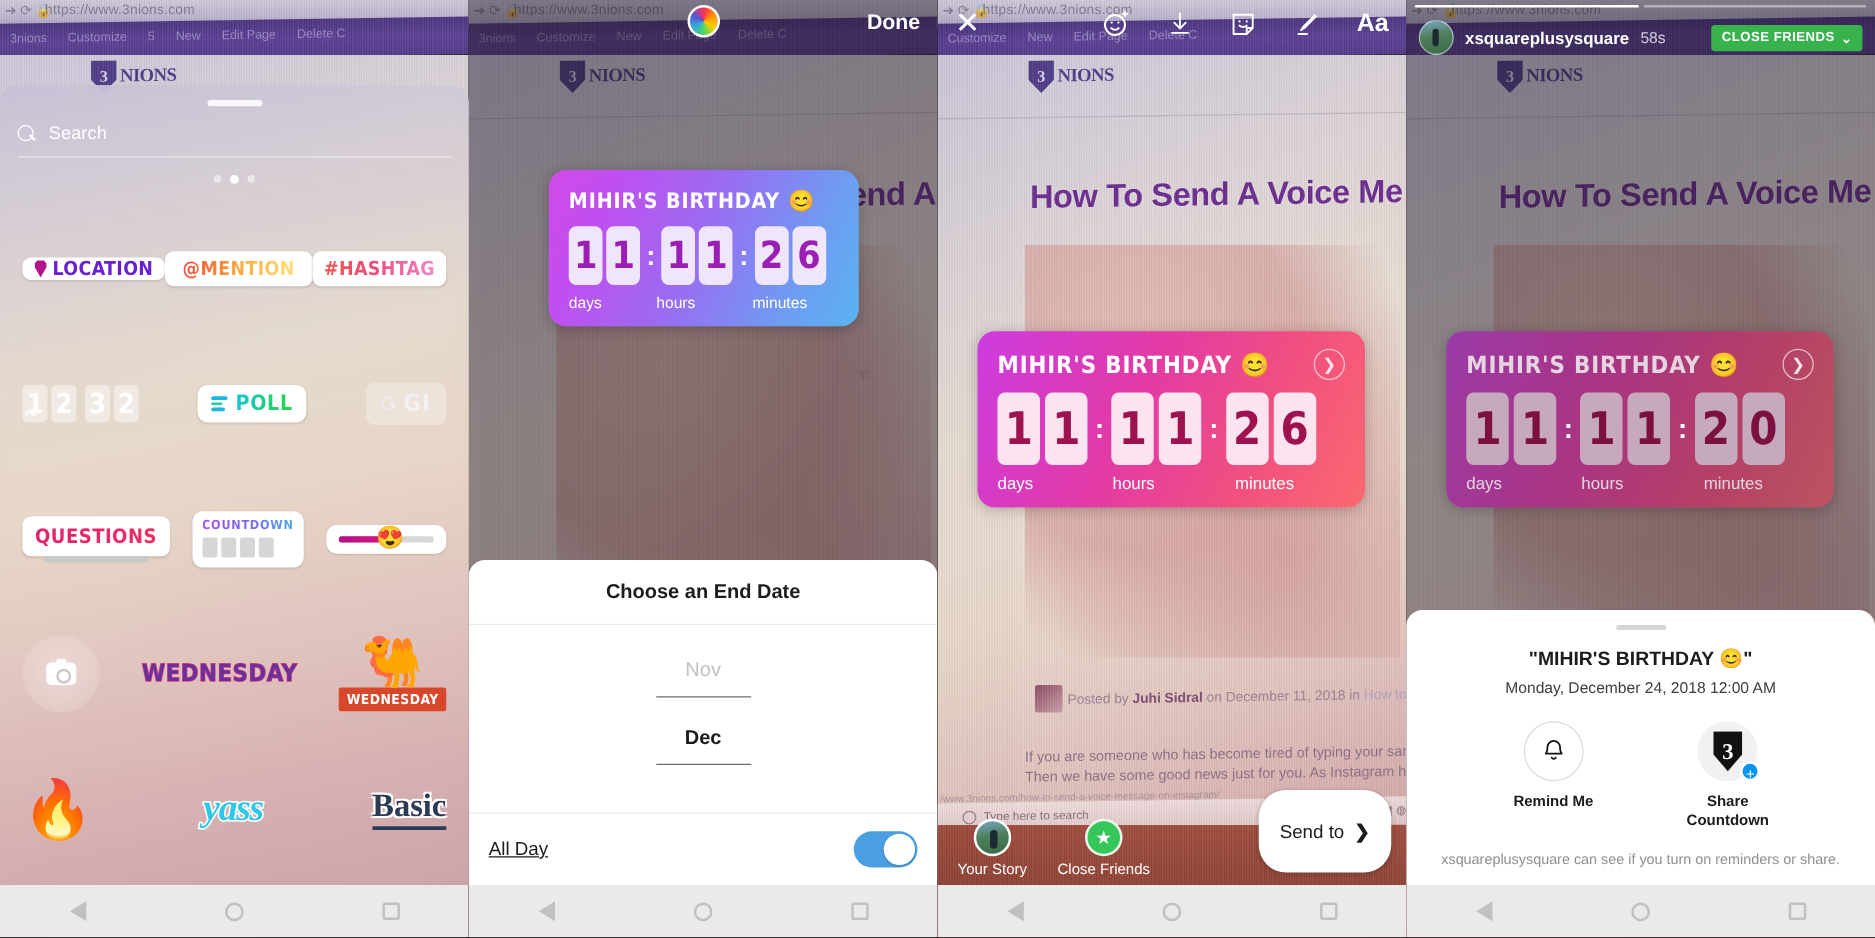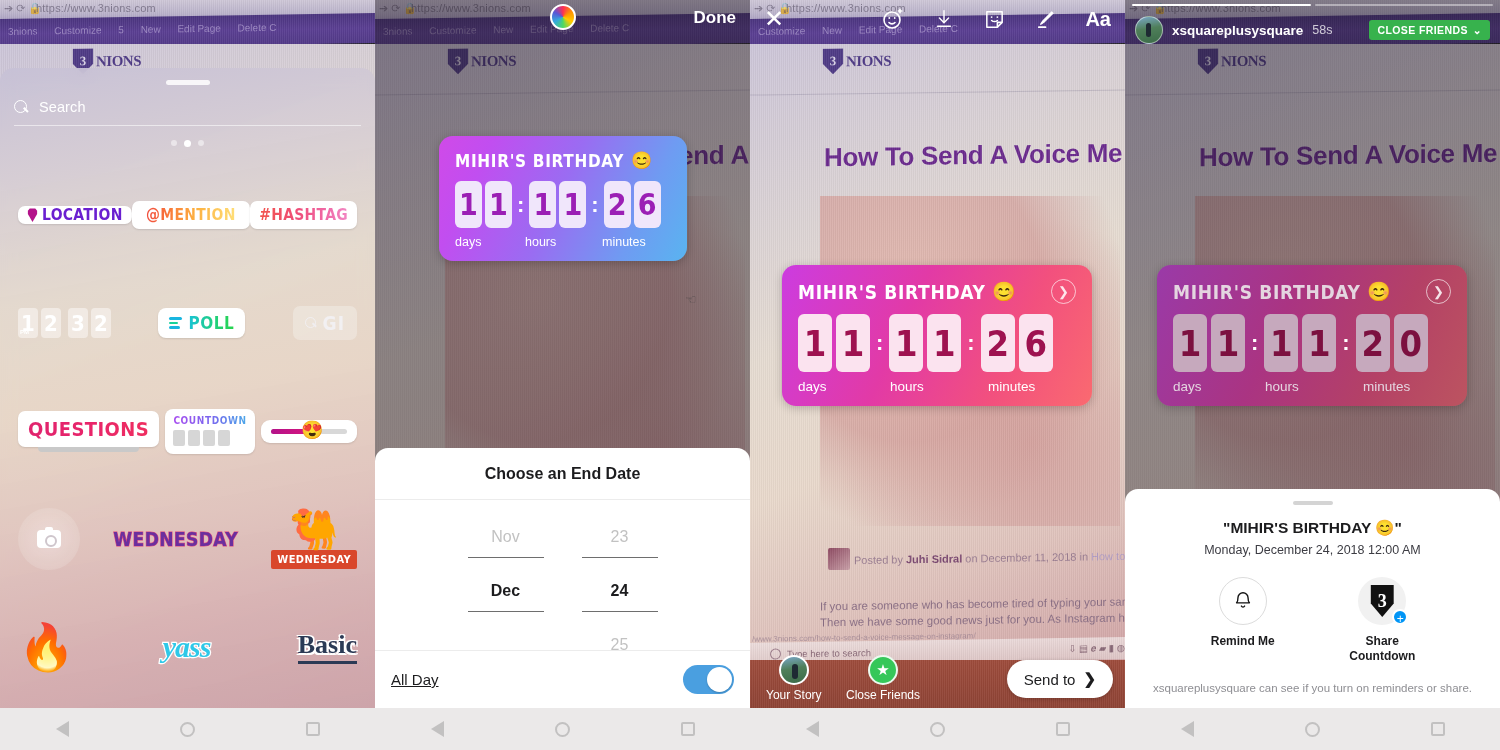--- a/index.html
+++ b/index.html
@@ -214,21 +214,21 @@
   .gif-st .lbl {
     font-family:"DejaVu Sans Condensed","Liberation Sans",sans-serif;
     font-weight:bold; font-size:19px; color:#f2f0f2; letter-spacing:1px;
   }
 
   .q-chip { position:relative; }
   .q-chip .card { background:#fff; border-radius:7px; padding:6px 10px;
     box-shadow:0 1px 2px rgba(0,0,0,.12); }
   .q-chip .word {
     font-family:"DejaVu Sans Condensed","Liberation Sans",sans-serif;
-    font-weight:bold; font-size:20px; letter-spacing:.4px;
+    font-weight:bold; font-size:16px; letter-spacing:.4px;
     background-image:linear-gradient(90deg,#e0246e 0%,#e8256a 50%,#ef2e60 100%);
     -webkit-background-clip:text; background-clip:text; color:transparent;
   }
   .q-chip .shadowbar { width:72%; height:5px; background:#c9c9c9; border-radius:0 0 4px 4px;
     margin:0 auto; }
 
   .cd-chip { background:#fff; border-radius:8px; padding:6px 8px 8px;
     box-shadow:0 1px 2px rgba(0,0,0,.12); text-align:center; }
   .cd-chip .ttl {
     font-family:"DejaVu Sans Condensed","Liberation Sans",sans-serif;
@@ -351,21 +351,21 @@
   .dest .lbl { color:#fff; font-size:12px; }
   .dest .av { width:30px; height:30px; border-radius:50%; border:2px solid #fff;
               background:linear-gradient(170deg,#7aa7c9 0%,#4f7f5a 45%,#3b6b48 100%);
               position:relative; overflow:hidden; }
   .dest .av .fig { position:absolute; left:11px; top:7px; width:6px; height:15px;
                    background:#1e2a33; border-radius:3px; }
   .dest .cf { width:30px; height:30px; border-radius:50%; background:#35c759;
               display:flex; align-items:center; justify-content:center;
               border:2px solid rgba(255,255,255,.9); color:#fff; font-size:15px; }
   .sendto { position:absolute; right:12px; bottom:10px; background:#fff; border-radius:22px;
-            padding:10px 17px; display:flex; align-items:center; gap:8px;
+            padding:24px 17px; display:flex; align-items:center; gap:8px;
             font-size:15px; color:#1c1c1e; box-shadow:0 1px 4px rgba(0,0,0,.2); }
   .sendto .chev { font-weight:bold; font-size:15px; }
 
   
   .p4-progress { position:absolute; top:4px; left:7px; right:7px; height:2px; display:flex; gap:4px; }
   .p4-progress i { flex:1; background:rgba(255,255,255,.42); border-radius:1px; }
   .p4-progress i.on { background:#fff; }
   .p4-head { position:absolute; top:14px; left:10px; right:10px; height:32px;
              display:flex; align-items:center; gap:9px; }
   .p4-head .av { width:28px; height:28px; border-radius:50%; border:1px solid rgba(255,255,255,.5);
@@ -594,27 +594,20 @@
 
     <div class="hand-cursor">☜</div>
 
     <div class="sheet">
       <div class="hdr">Choose an End Date</div>
       <div class="picker">
         <div class="col">
           <div class="val">Nov</div>
           <div class="val sel">Dec</div>
           <div class="val"></div>
-          <div class="rule top"></div>
-          <div class="rule bot"></div>
-        </div>
-        <div class="col">
-          <div class="val">23</div>
-          <div class="val sel">24</div>
-          <div class="val">25</div>
           <div class="rule top"></div>
           <div class="rule bot"></div>
         </div>
       </div>
       <div class="allday">
         <span class="lbl">All Day</span>
         <span class="toggle">
             <span class="dot"></span>
           </span>
       </div>

